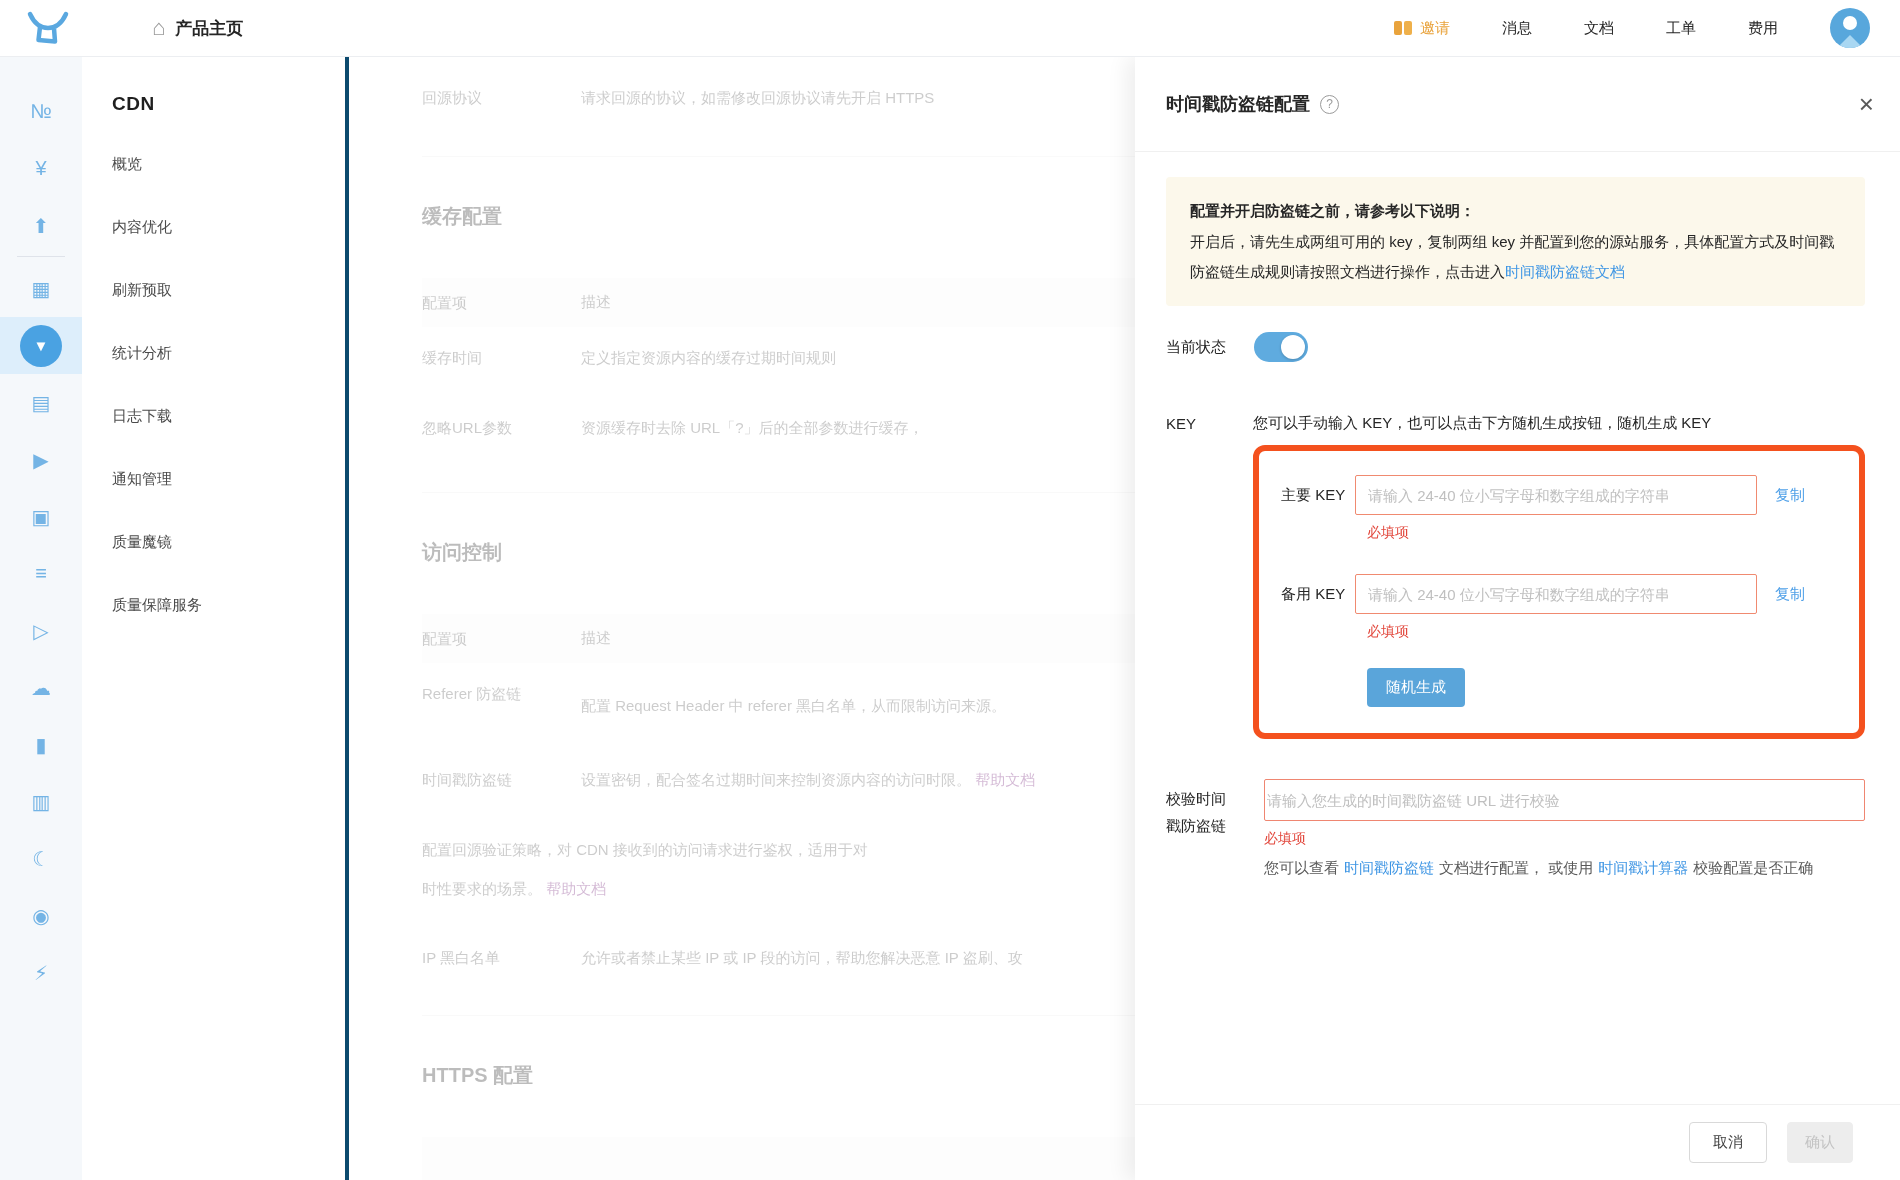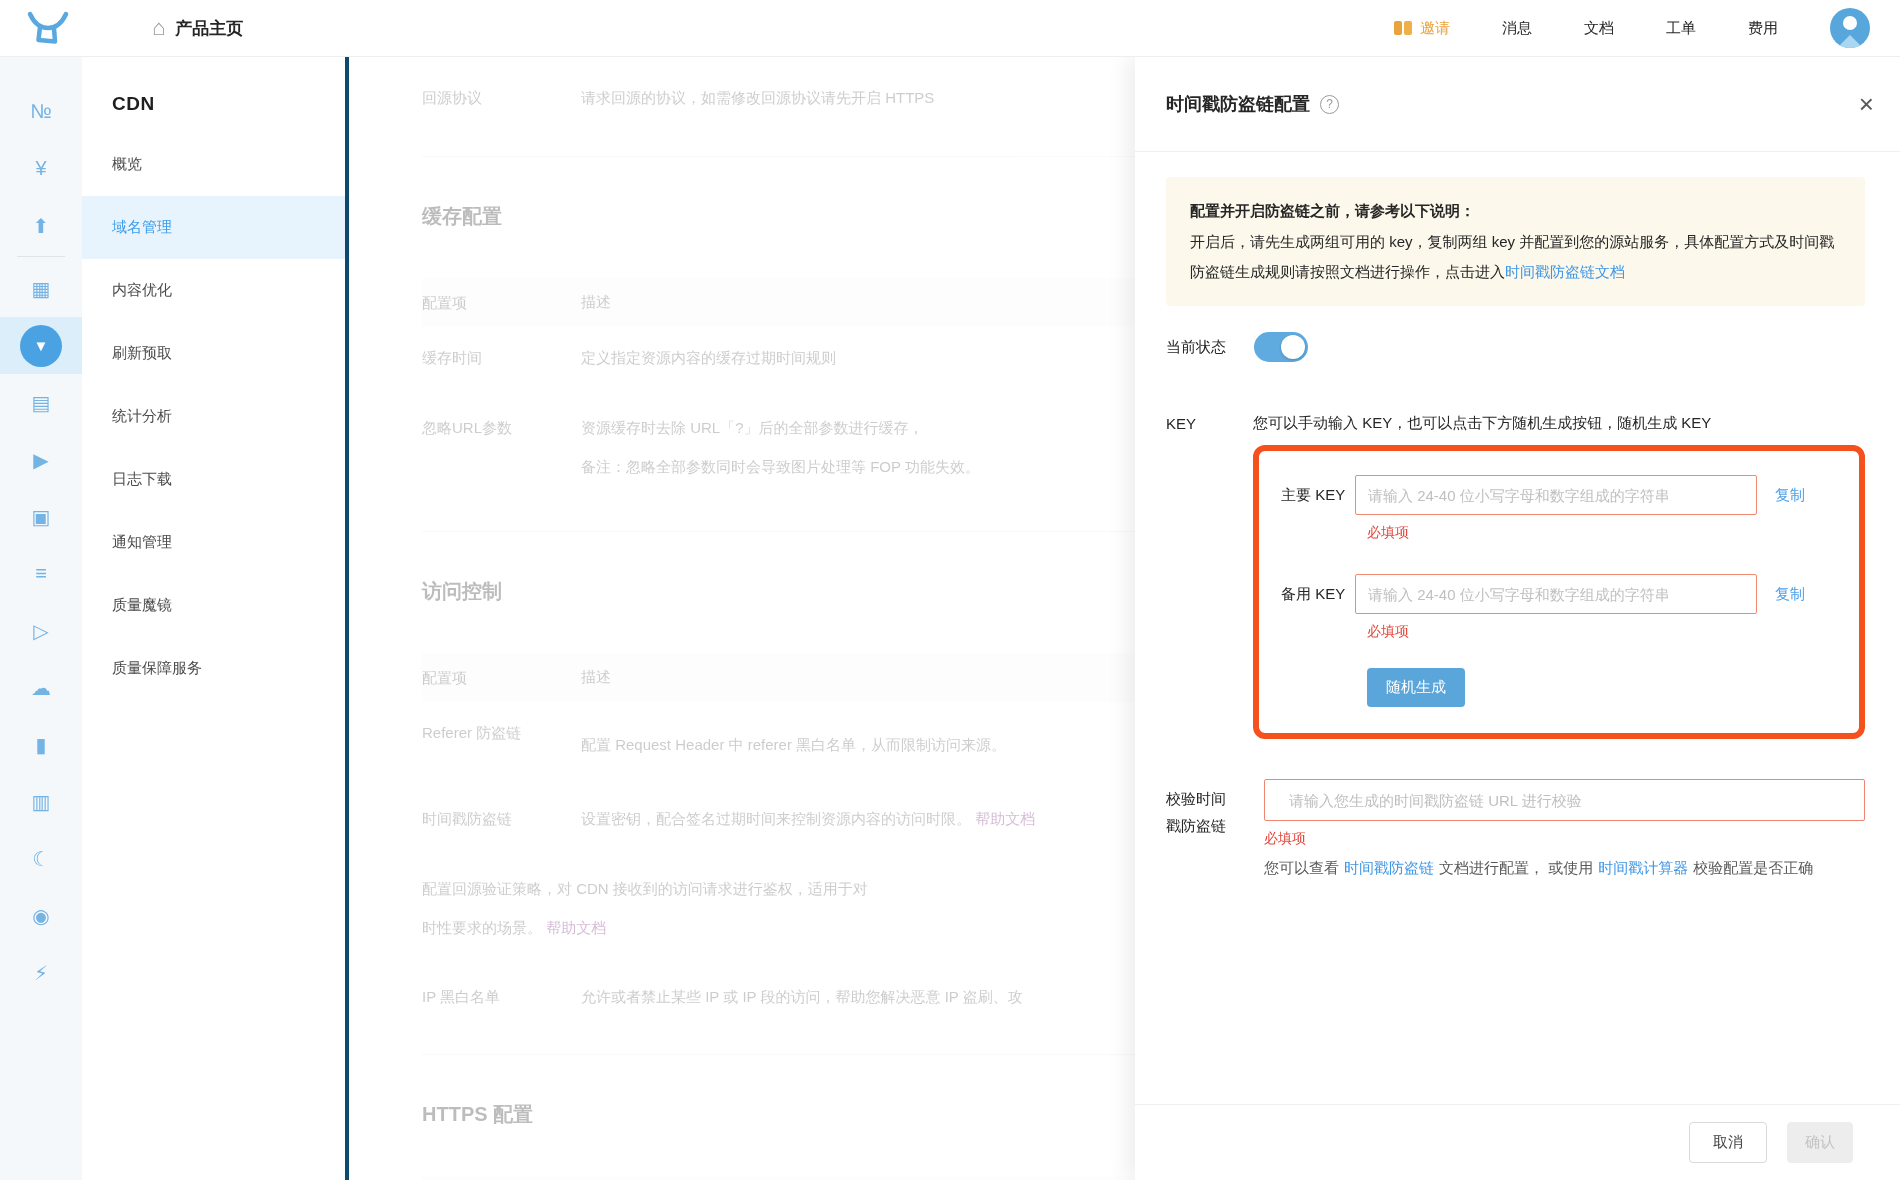--- a/index.html
+++ b/index.html
@@ -95,21 +95,21 @@
   .copy-link { margin-left:18px; font-size:15px; color:#4fa0e8; cursor:pointer; }
   .required { margin:9px 0 0 86px; font-size:14px; color:#e2483d; }
   .required2 { margin-top:9px; font-size:14px; color:#e2483d; }
   .gap32 { height:32px; }
   .generate-btn { margin:27px 0 0 86px; background:#5aa5da; color:#fff; border:none; border-radius:4px;
     font-size:15px; padding:10px 19px; cursor:pointer; font-family:inherit; }
 
   .verify-row { margin-top:40px; display:flex; }
   .verify-label { width:98px; flex:none; font-size:15px; color:#262626; line-height:27px; padding-top:6px; }
   .verify-col { flex:1; }
-  .verify-input { width:100%; height:42px; border:1px solid #ef8671; border-radius:2px; padding:0 24px;
+  .verify-input { width:100%; height:42px; border:1px solid #ef8671; border-radius:2px; padding:0 2px;
     font-size:15px; color:#262626; outline:none; font-family:inherit; }
   .verify-help { margin-top:6px; font-size:15px; color:#595959; line-height:28px; }
   .verify-help .dlink { margin:0 5px; }
 
   .dw-footer { flex:none; height:76px; border-top:1px solid #f0f0f0; display:flex; align-items:center;
     justify-content:flex-end; padding-right:47px; gap:20px; }
   .btn-cancel { background:#fff; border:1px solid #d9d9d9; border-radius:4px; color:#404040;
     font-size:15px; padding:10px 23px; cursor:pointer; font-family:inherit; }
   .btn-confirm { background:#ededed; border:1px solid #ededed; border-radius:4px; color:#c3c3c3;
     font-size:15px; padding:10px 17px; cursor:not-allowed; font-family:inherit; }
@@ -162,21 +162,20 @@
   <div class="rail-item">▮</div>
   <div class="rail-item">▥</div>
   <div class="rail-item">☾</div>
   <div class="rail-item">◉</div>
   <div class="rail-item">⚡</div>
 </div>
 
 <div class="sidebar">
   <div class="sidebar-title">CDN</div>
   <div class="side-item">概览</div>
-  <div class="side-item active">域名管理</div>
   <div class="side-item">内容优化</div>
   <div class="side-item">刷新预取</div>
   <div class="side-item">统计分析</div>
   <div class="side-item">日志下载</div>
   <div class="side-item">通知管理</div>
   <div class="side-item">质量魔镜</div>
   <div class="side-item">质量保障服务</div>
 </div>
 
 <div class="main">
@@ -194,21 +193,20 @@
         <div class="th-desc">描述</div>
       </div>
       <div class="frow trow">
         <div class="fcol-label">缓存时间</div>
         <div class="fcol-desc">定义指定资源内容的缓存过期时间规则</div>
       </div>
       <div class="frow trow">
         <div class="fcol-label" style="line-height:39px;">忽略URL参数</div>
         <div class="fcol-desc">
           <div class="desc-line">资源缓存时去除 URL「?」后的全部参数进行缓存，</div>
-          <div class="desc-line">备注：忽略全部参数同时会导致图片处理等 FOP 功能失效。</div>
         </div>
       </div>
     </div>
 
     <div class="section-title">访问控制</div>
     <div class="tbl-block">
       <div class="thead">
         <div class="fcol-label">配置项</div>
         <div class="th-desc">描述</div>
       </div>

